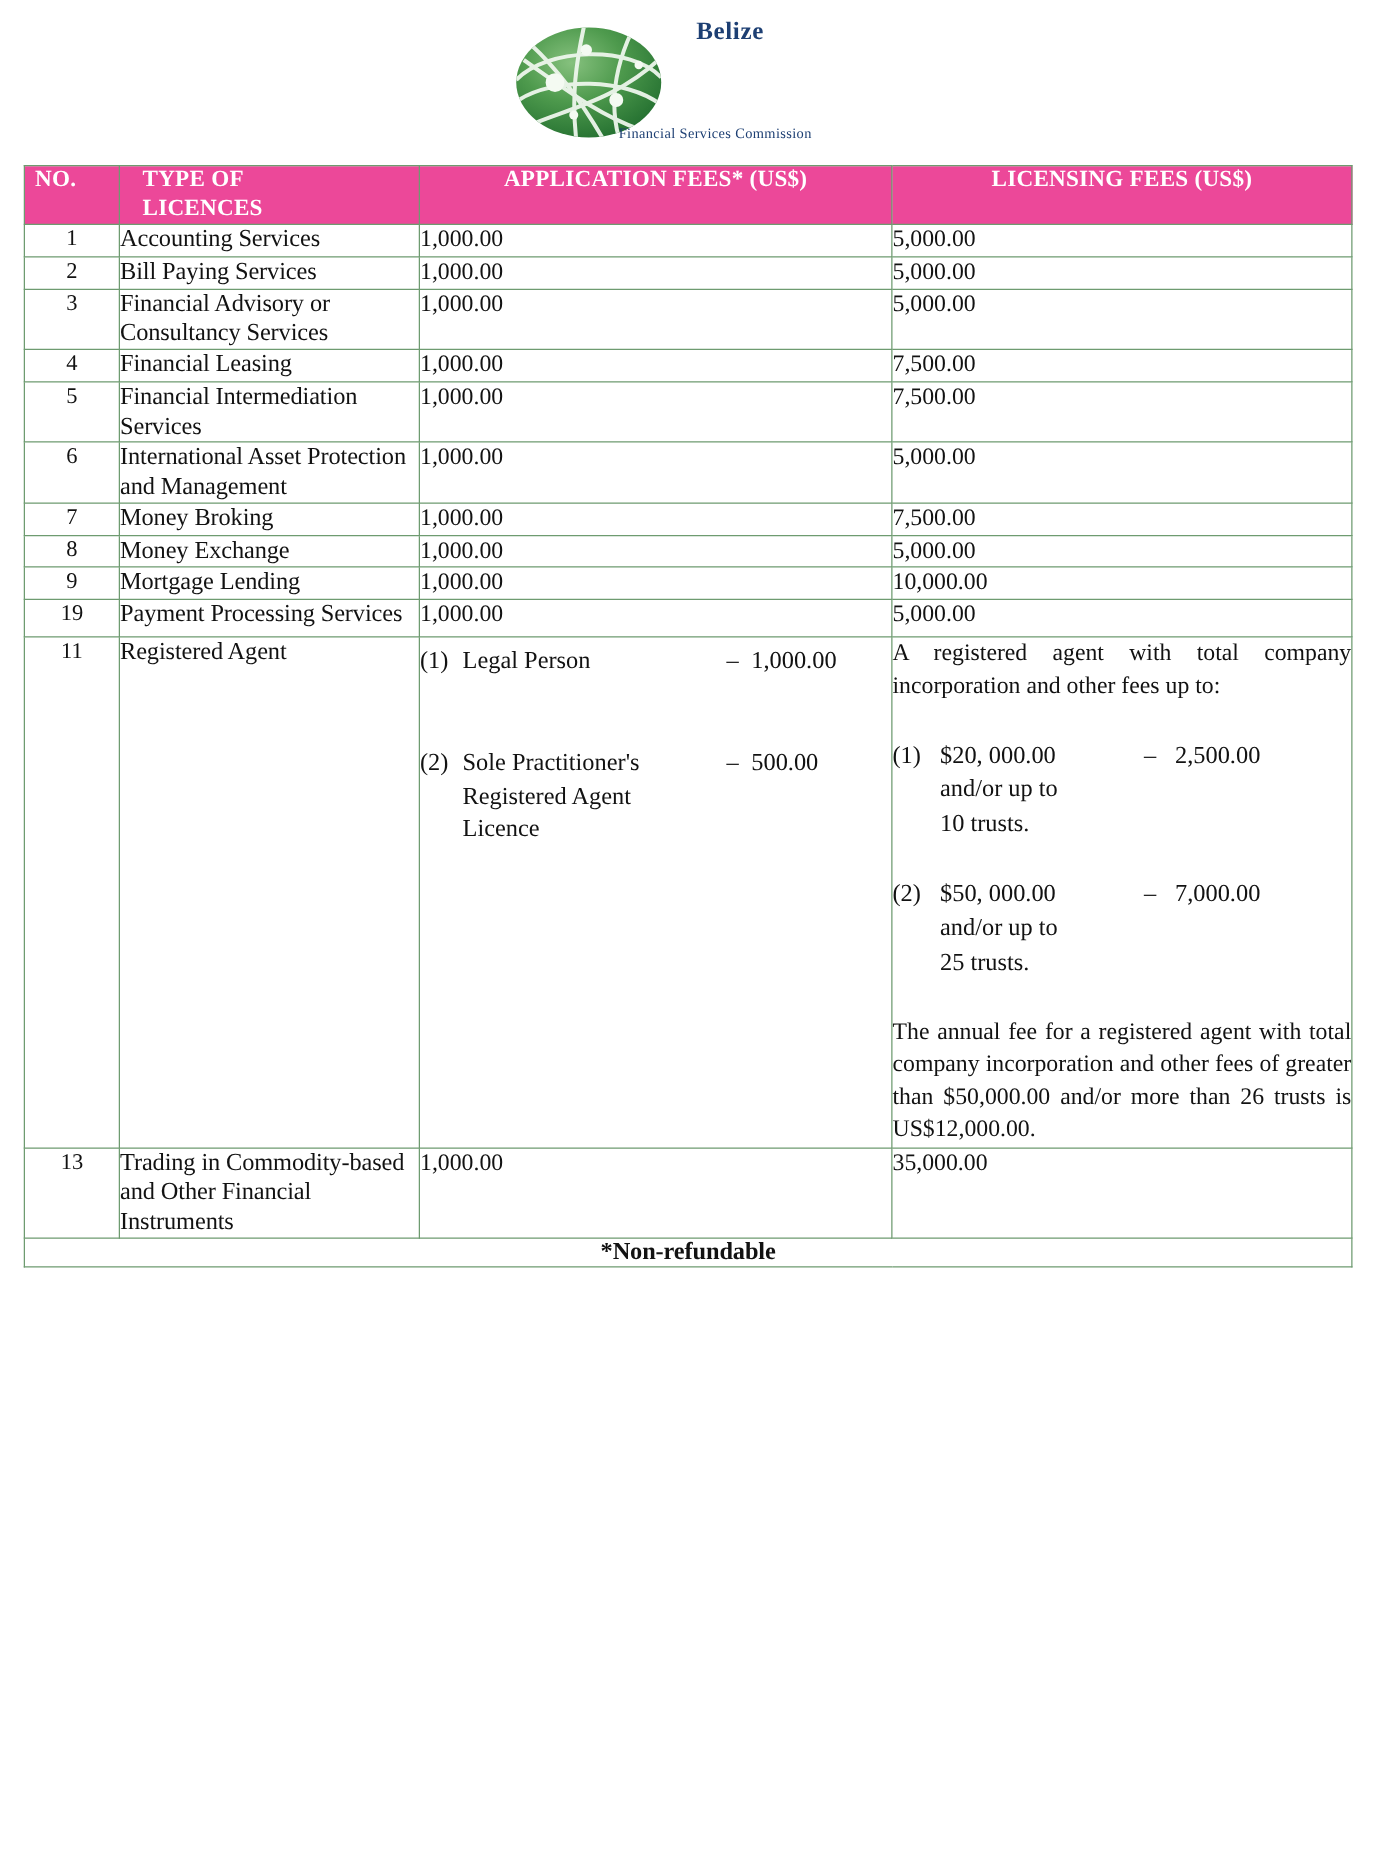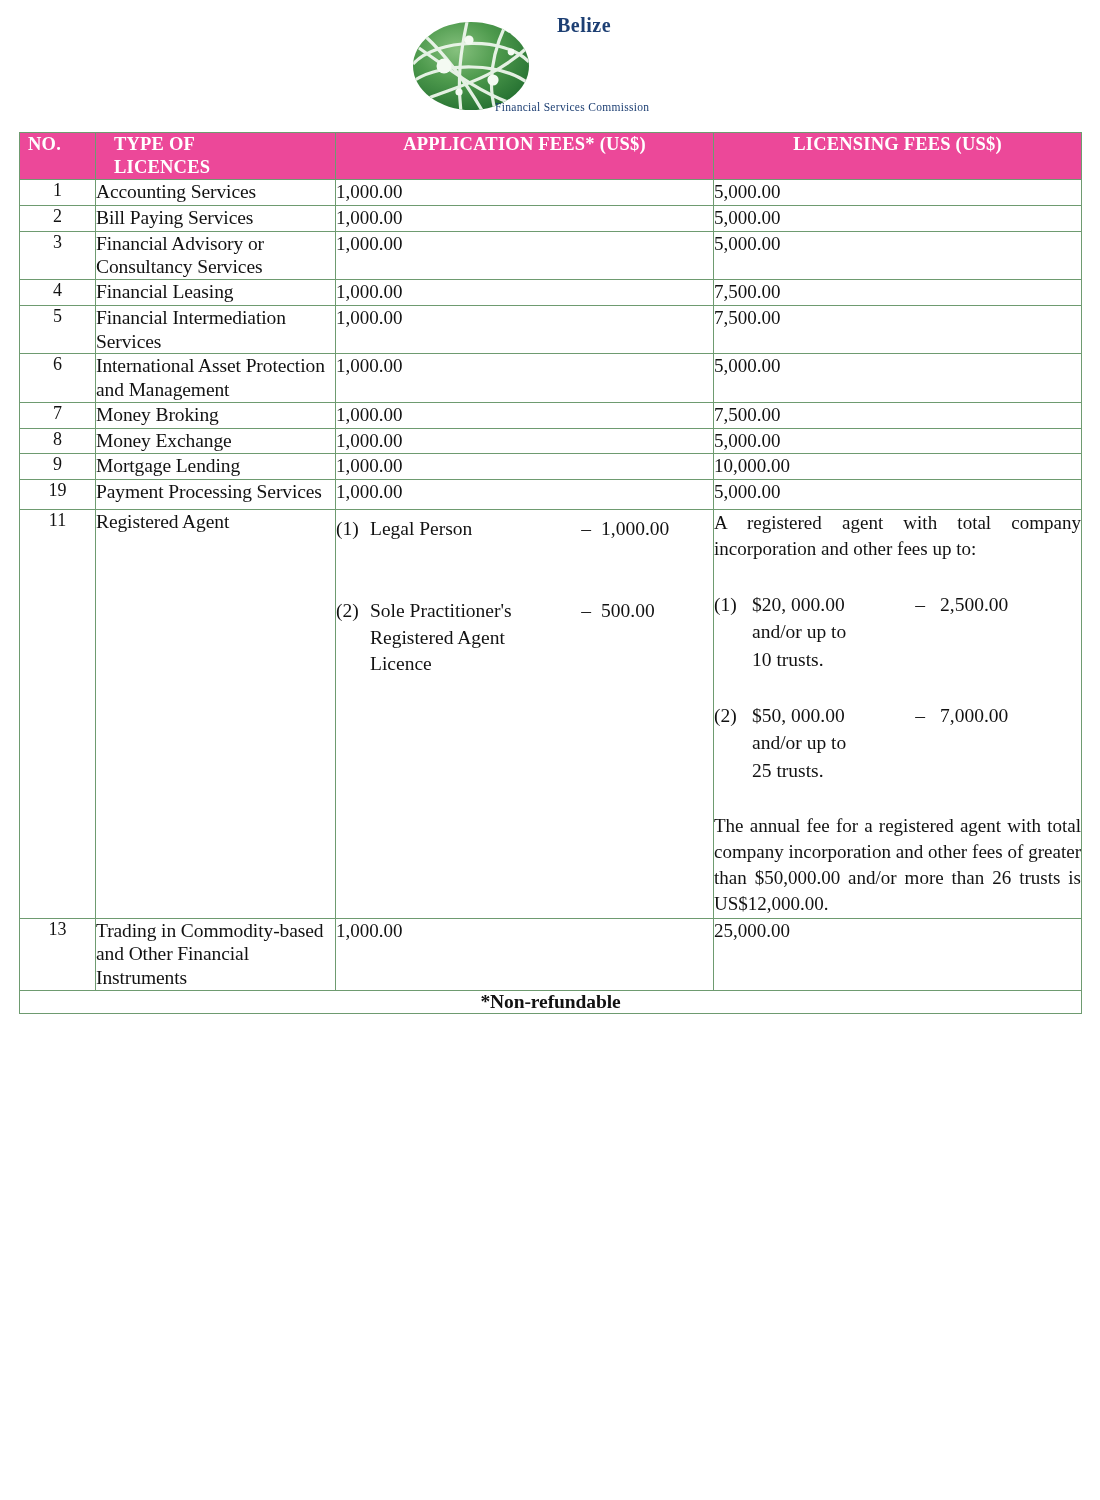--- a/index.html
+++ b/index.html
@@ -386,21 +386,21 @@
 
           </div>
         </td>
       </tr>
 
 
       <tr>
         <td class="cell-no">13</td>
         <td class="cell-type">Trading in Commodity-based and Other Financial Instruments</td>
         <td class="cell-app">1,000.00</td>
-        <td class="cell-lic">25,000.00</td>
+        <td class="cell-lic">35,000.00</td>
       </tr>
 
       <tr>
         <td class="cell-note" colspan="4">*Non-refundable</td>
       </tr>
 
     </tbody>
   </table>
 </div>
 

